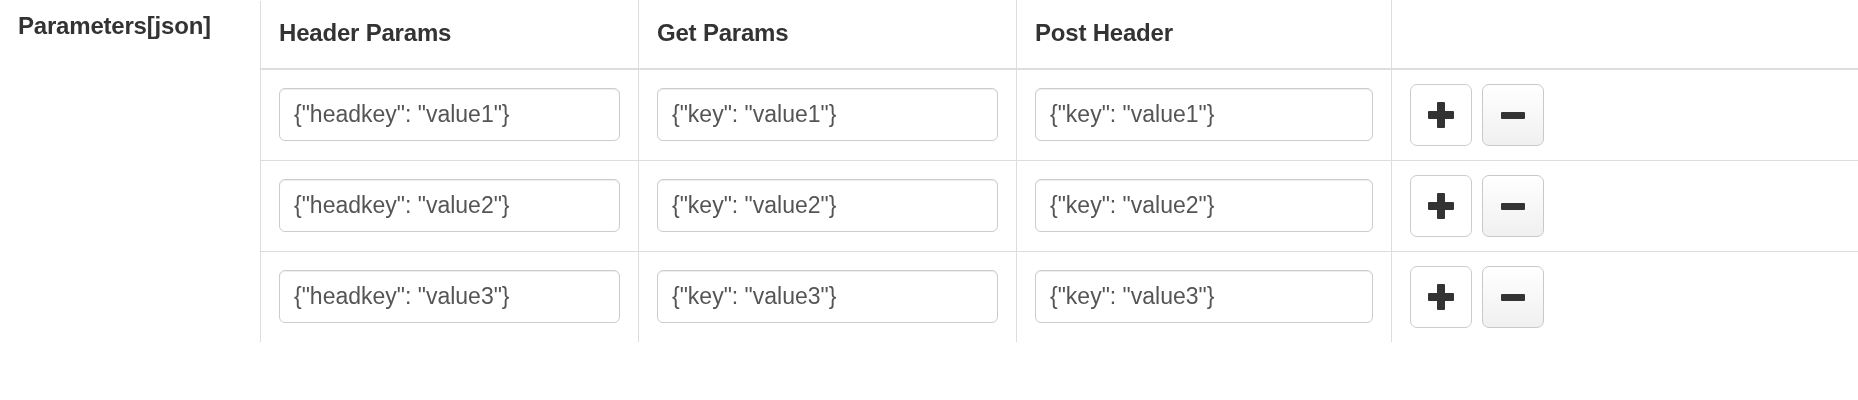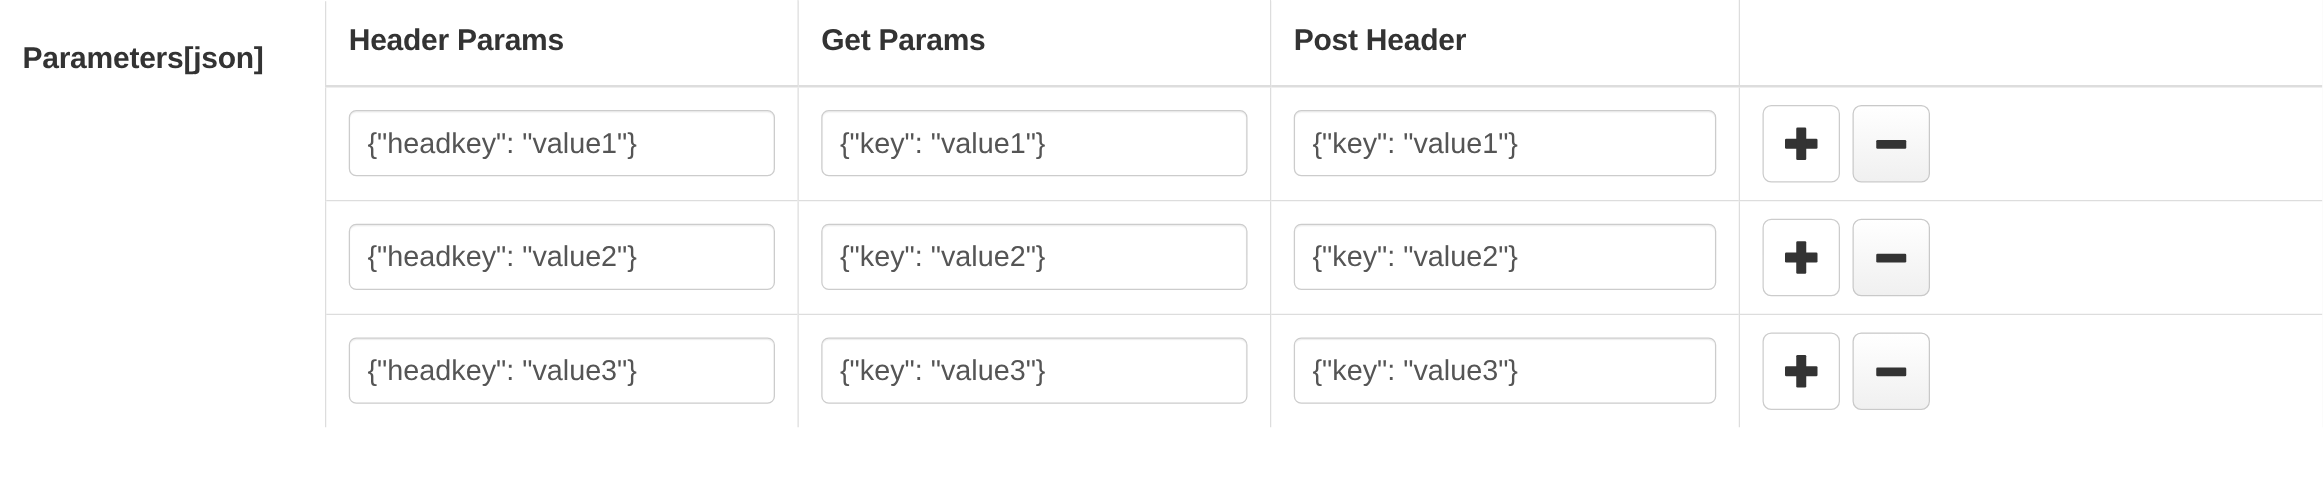--- a/index.html
+++ b/index.html
@@ -21,21 +21,21 @@
     width: 1858px;
     height: 400px;
     box-sizing: border-box;
   }
 
   .field-label {
     width: 260px;
     flex: 0 0 260px;
     box-sizing: border-box;
     padding-left: 18px;
-    padding-top: 33px;
+    padding-top: 12px;
     font-size: 24px;
     font-weight: bold;
     color: #333333;
     line-height: 1.2;
     letter-spacing: -0.2px;
   }
 
   .table-wrap {
     flex: 1 1 auto;
     box-sizing: border-box;

